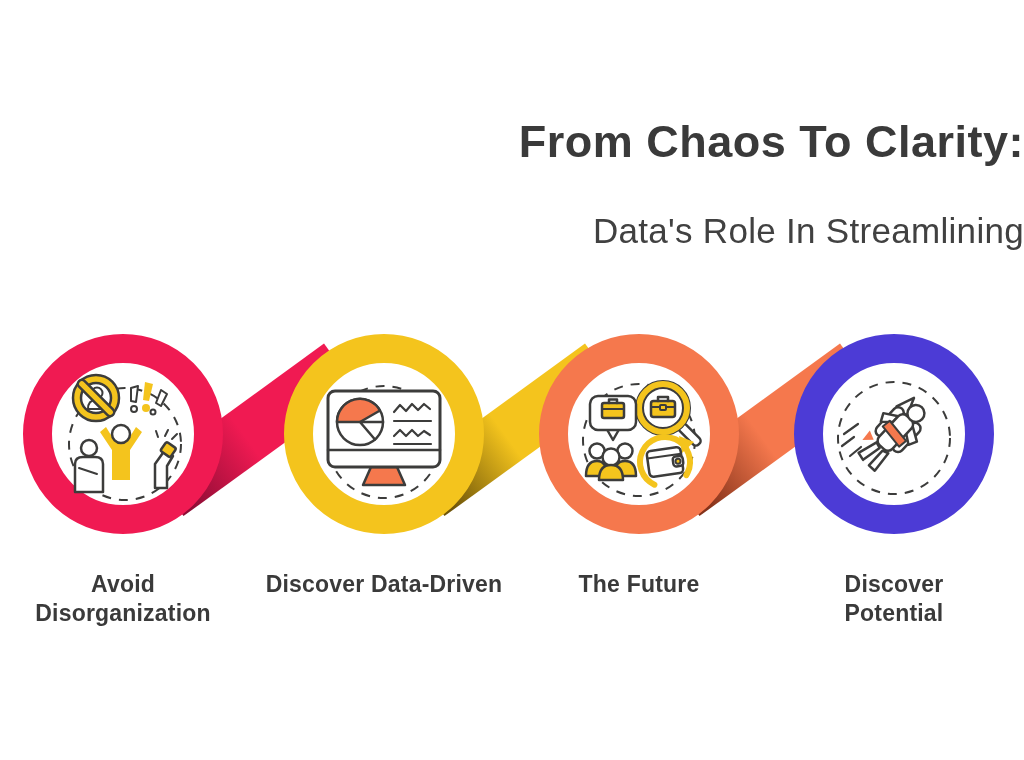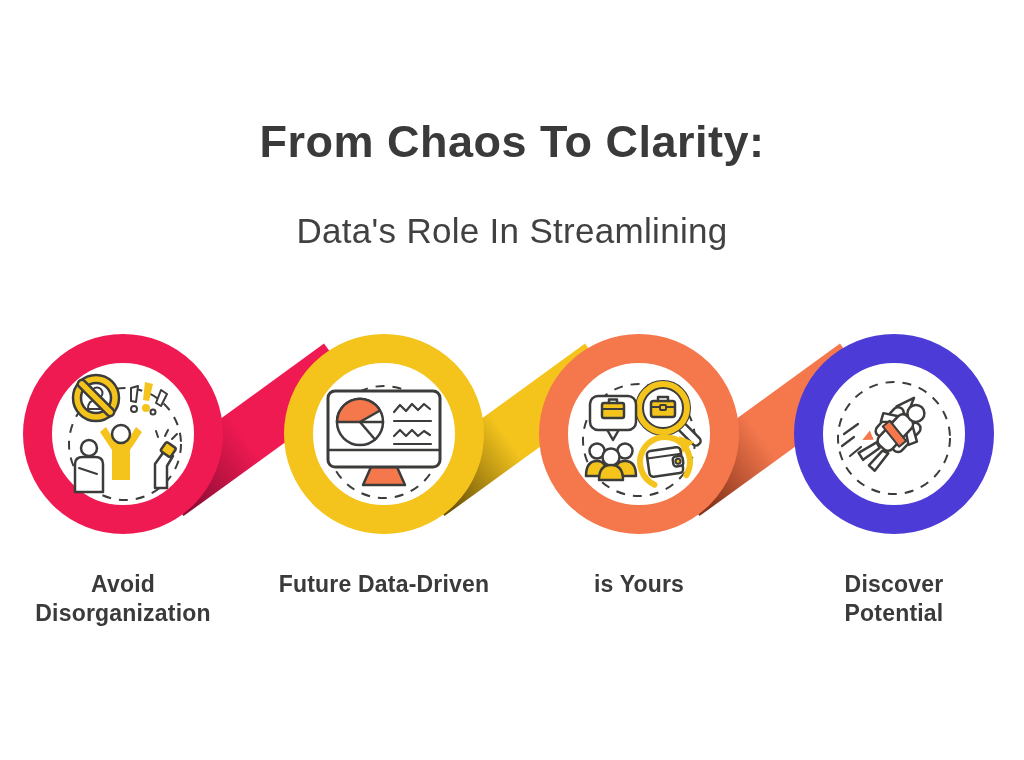--- a/index.html
+++ b/index.html
@@ -1,18 +1,18 @@
 <!DOCTYPE html>
 <html style="--red: #F01A52; --red-shadow: #8E0C35; --yellow: #F4C41D; --yellow-shadow: #6F5509; --orange: #F5784D; --orange-shadow: #84321A; --blue: #4C3BD6; --outline: #3C3C3B; --ink: #3A3A3A; --bg: #FFFFFF;"><head>
 <meta charset="utf-8">
 <style>
   html,body{margin:0;padding:0;}
   body{background:#e8e8e8;font-family:"Liberation Sans",sans-serif;}
   .stage{position:relative;width:1024px;height:760px;background:var(--bg,#fff);overflow:hidden;margin:0 auto;}
-  .header{position:absolute;top:116px;left:0;width:100%;text-align:center;color:var(--ink,#3a3a3a);}
+  .header{position:absolute;top:116px;left:0;width:100%;text-align:right;color:var(--ink,#3a3a3a);}
   .header h1{margin:0;font-size:45px;font-weight:700;letter-spacing:.5px;}
   .subtitle{margin-top:14px;font-size:35px;font-weight:400;line-height:1.5;letter-spacing:.3px;color:#414141;}
   .subtitle span{display:block;margin-top:37px;}
   .art{position:absolute;left:0;top:0;width:1024px;height:760px;}
   .labels{position:absolute;left:0;top:8px;width:100%;height:100%;pointer-events:none;}
   .step-label{position:absolute;top:562px;width:300px;text-align:center;font-size:23px;font-weight:700;
               line-height:29px;color:var(--ink,#3a3a3a);letter-spacing:.2px;}
   .step-label span{display:block;}
   
   .s-red{stroke:var(--red);} .s-yellow{stroke:var(--yellow);} .s-orange{stroke:var(--orange);} .s-blue{stroke:var(--blue);}
@@ -176,24 +176,24 @@
       </g>
     </g>
   </svg>
 
   <div class="labels">
     <div class="step-label" style="left:-27px;">
       <span>Avoid</span>
       <span>Disorganization</span>
     </div>
     <div class="step-label" style="left:234px;">
-      <span>Future Data-Driven</span>
+      <span>Discover Data-Driven</span>
     </div>
     <div class="step-label" style="left:489px;">
-      <span>is Yours</span>
+      <span>The Future</span>
     </div>
     <div class="step-label" style="left:744px;">
       <span>Discover</span>
       <span>Potential</span>
     </div>
   </div>
 
 </div>
 
 </body></html>

